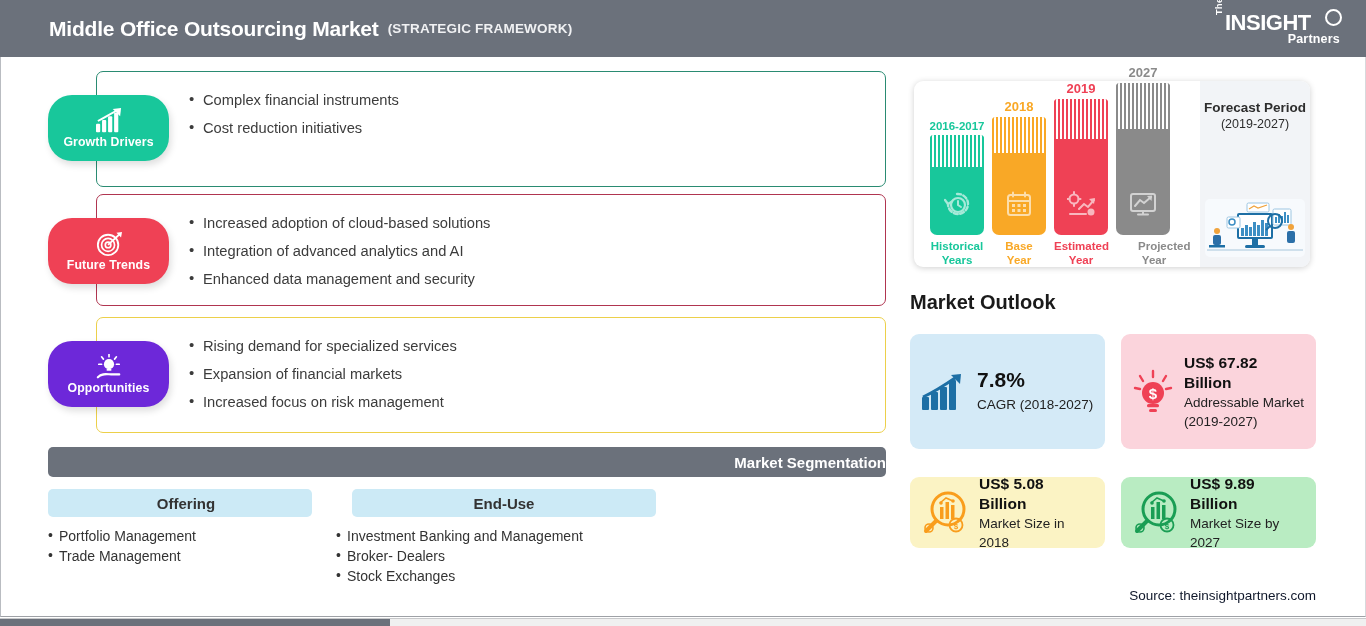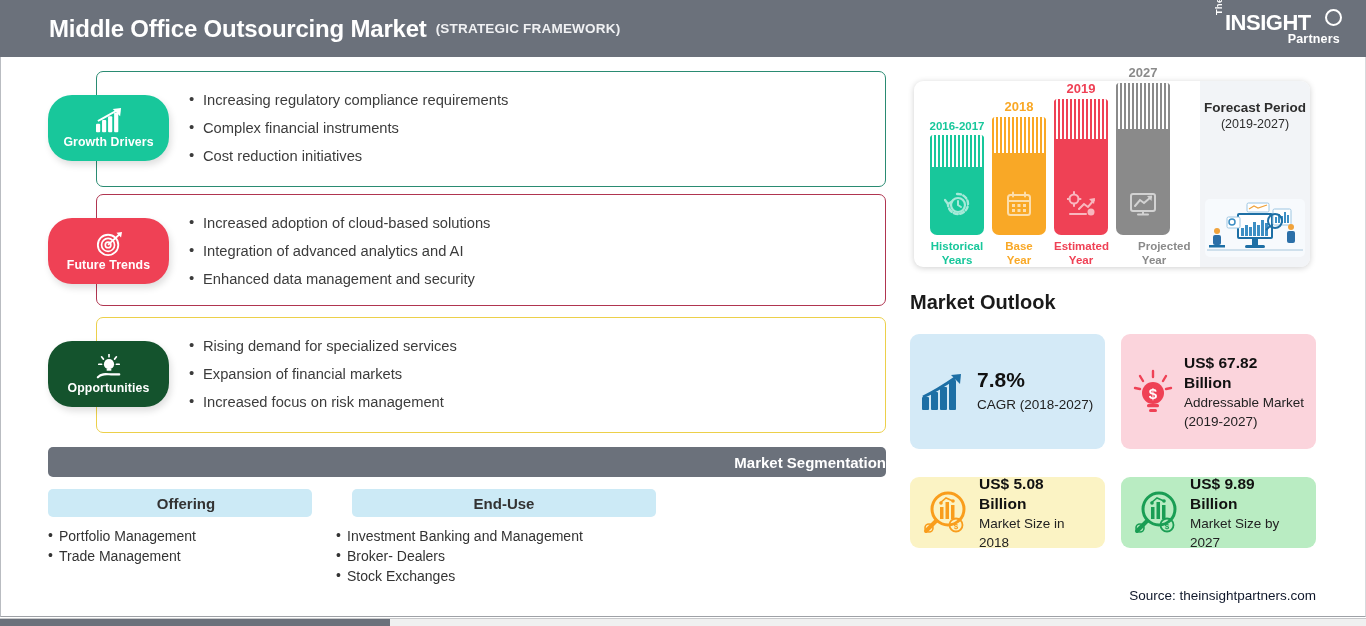--- a/index.html
+++ b/index.html
@@ -9,21 +9,21 @@
     font-family: "Liberation Sans", sans-serif;
     overflow: hidden;
   }
   .page { position: relative; width: 1366px; height: 626px; background: #fff; }
 
   
   .header {
     position: absolute; left: 0; top: 0; width: 1366px; height: 57px;
     background: #6b717b; display: flex; align-items: center;
   }
-  .header-title { margin-left: 49px; color: #ffffff; font-size: 24px; font-weight: bold; letter-spacing: -0.2px; }
+  .header-title { margin-left: 49px; color: #ffffff; font-size: 21px; font-weight: bold; letter-spacing: -0.2px; }
   .header-sub { margin-left: 9px; color: #f0f1f3; font-size: 13.5px; font-weight: bold; letter-spacing: 0.2px; }
   .logo { position: absolute; right: 22px; top: 8px; width: 130px; height: 41px; }
   .logo-the { position: absolute; left: 0px; top: 7px; color: #fff; font-size: 9px; font-weight: bold;
               transform: rotate(-90deg); transform-origin: left top; letter-spacing: .5px; }
   .logo-insight { position: absolute; left: 11px; top: 2px; color: #fff; font-size: 22px; font-weight: bold; letter-spacing: -0.5px; }
   .logo-partners { position: absolute; right: 4px; top: 24px; color: #fff; font-size: 12.5px; font-weight: bold; letter-spacing: .2px; }
   .logo-circle { position: absolute; right: 2px; top: 1px; width: 17px; height: 17px; border: 2px solid #fff; border-radius: 50%; }
 
   
   .body-frame {
@@ -129,21 +129,20 @@
       <div class="logo-partners">Partners</div>
     </div>
   </div>
 
   <div class="body-frame"></div>
 
   <div id="drivers-host">
       <div class="driver-row" style="top: 71px;">
         <div class="driver-box" style="top: 0px; height: 116px; border: 1.3px solid rgb(42, 139, 114);">
           <ul>
-            <li>Increasing regulatory compliance requirements</li>
             <li>Complex financial instruments</li>
             <li>Cost reduction initiatives</li>
           </ul>
         </div>
       </div>
       <div class="driver-row" style="top: 194px;">
         <div class="driver-box" style="top: 0px; height: 112px; border: 1.3px solid rgb(176, 53, 80);">
           <ul>
             <li>Increased adoption of cloud-based solutions</li>
             <li>Integration of advanced analytics and AI</li>
@@ -414,21 +413,21 @@
         <svg class="badge-icon" viewBox="0 0 32 28">
           <circle cx="15" cy="15" r="11" fill="none" stroke="#fff" stroke-width="2"></circle>
           <circle cx="15" cy="15" r="7" fill="none" stroke="#fff" stroke-width="1.8"></circle>
           <circle cx="15" cy="15" r="3" fill="none" stroke="#fff" stroke-width="1.8"></circle>
           <line x1="15" y1="15" x2="28" y2="3" stroke="#fff" stroke-width="2"></line>
           <path d="M24 2 L30 1 L29 7 Z" fill="#fff"></path>
         </svg>
       </span>
       <div class="badge-label">Future Trends</div>
     </div>
-    <div class="badge" style="top: 341px; background: #14532d;">
+    <div class="badge" style="top: 341px; background: #6d28d9;">
       <span>
         <svg class="badge-icon" viewBox="0 0 32 28">
           <g stroke="#fff" stroke-width="1.8" stroke-linecap="round">
             <line x1="16" y1="0" x2="16" y2="3"></line>
             <line x1="8" y1="3" x2="10" y2="5.5"></line>
             <line x1="24" y1="3" x2="22" y2="5.5"></line>
             <line x1="5" y1="11" x2="8" y2="11"></line>
             <line x1="27" y1="11" x2="24" y2="11"></line>
           </g>
           <circle cx="16" cy="11" r="5.5" fill="#fff"></circle>

